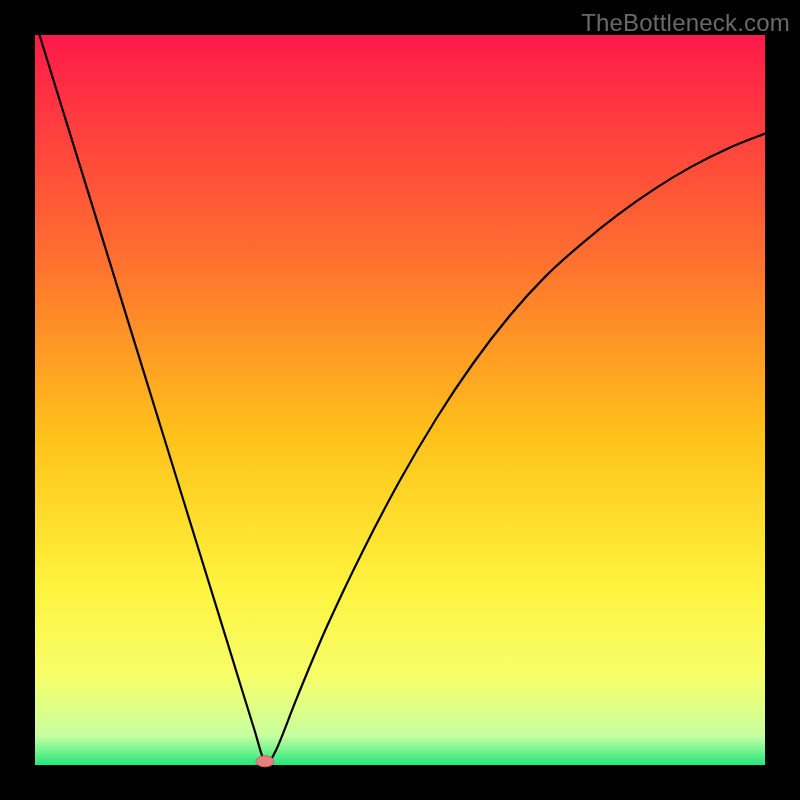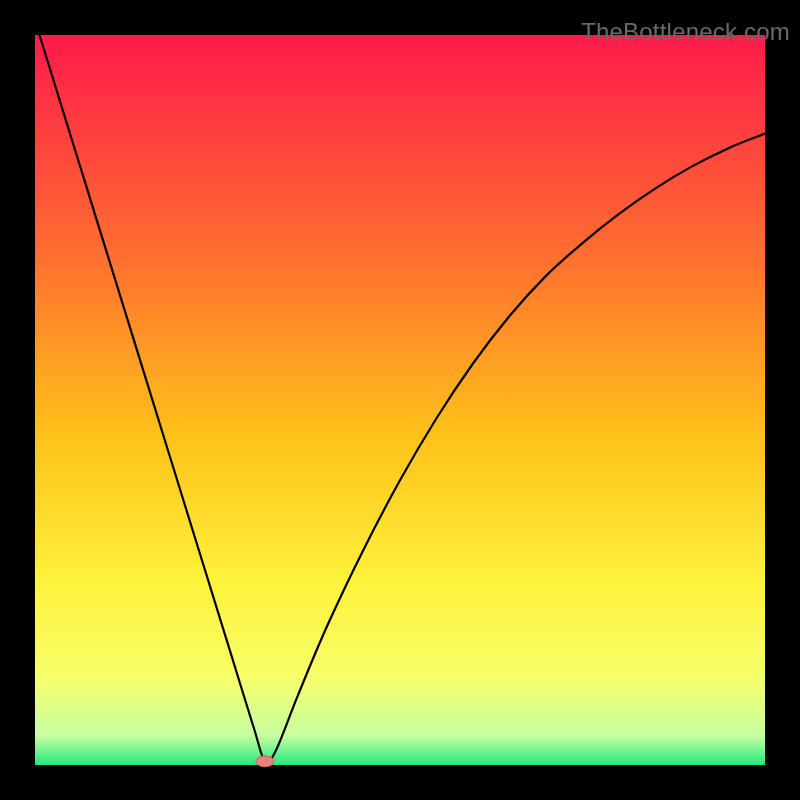--- a/index.html
+++ b/index.html
@@ -12,21 +12,21 @@
     font-family: Arial, Helvetica, sans-serif;
   }
   .frame {
     position: relative;
     width: 800px;
     height: 800px;
     background: #000;
   }
   .watermark {
     position: absolute;
-    top: 18px;
+    top: 9px;
     right: 10px;
     color: #6a6a6a;
     font-size: 24px;
     font-weight: 500;
     letter-spacing: 0.2px;
     user-select: none;
   }
   svg {
     display: block;
   }

